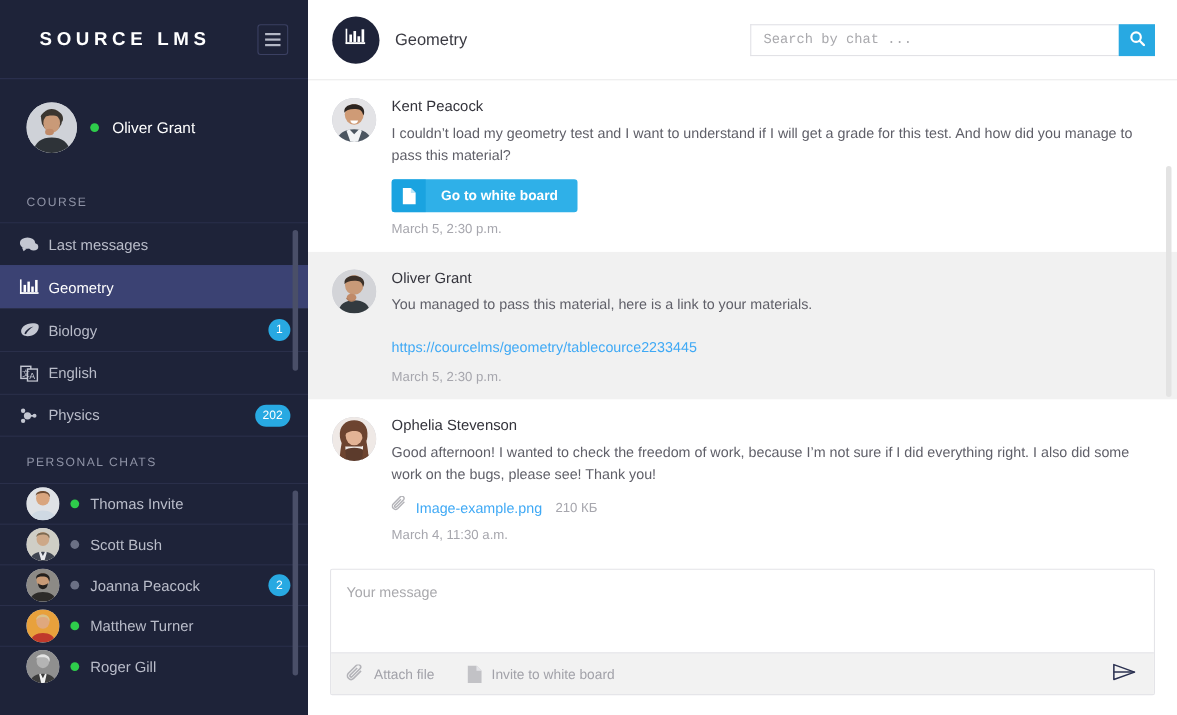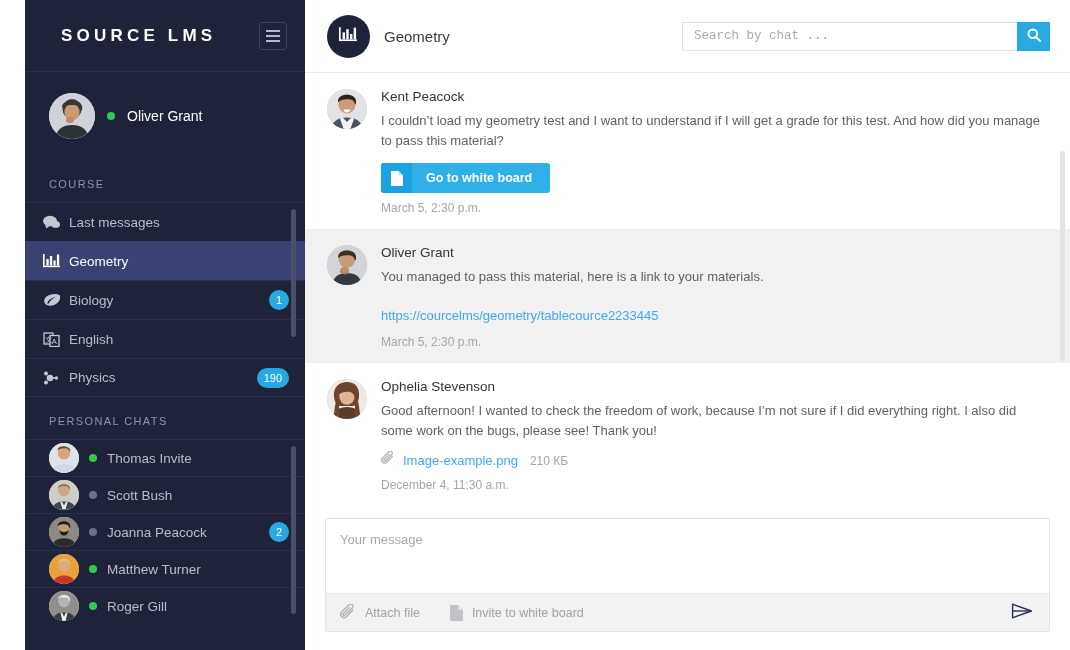--- a/index.html
+++ b/index.html
@@ -2,21 +2,21 @@
 <html><head>
 <meta charset="utf-8">
 <style>
   * { box-sizing: border-box; margin: 0; padding: 0; }
   html, body {
     width: 1070px; height: 650px;
     font-family: "Liberation Sans", sans-serif;
     background: #ffffff;
     overflow: hidden;
   }
-  .app { display: flex; width: 1070px; height: 650px; padding-left: 25px; }
+  .app { display: flex; width: 1070px; height: 650px; }
 
   
   .sidebar {
     width: 280px; height: 650px;
     background: #1e2339;
     flex: 0 0 280px;
     display: flex; flex-direction: column;
     position: relative;
   }
   .brand-bar {
@@ -355,21 +355,21 @@
           <span class="nav-icon">
             <svg width="18" height="16" viewBox="0 0 18 16" fill="#c4c7d2">
               <circle cx="7" cy="8" r="3.3"></circle>
               <circle cx="3" cy="3.4" r="2"></circle>
               <circle cx="3" cy="12.6" r="2"></circle>
               <circle cx="13.4" cy="8" r="1.8"></circle>
               <rect x="9.6" y="7.2" width="3.4" height="1.6"></rect>
             </svg>
           </span>
           <span class="nav-label">Physics</span>
-          <span class="badge">190</span>
+          <span class="badge">202</span>
         </li>
 
       </ul>
       <div class="sb-track courses"></div>
     </div>
 
     <div class="section-head">PERSONAL CHATS</div>
 
     <div class="nav-wrap">
       <ul class="nav-list">
@@ -543,21 +543,21 @@
           <div class="msg-text">Good afternoon! I wanted to check the freedom of work, because I’m not sure if I did everything right. I also did some work on the bugs, please see! Thank you!</div>
           <div class="attach-row">
             <span>
               <svg width="14" height="15" viewBox="0 0 14 15" fill="none" stroke="#b3b3b8" stroke-width="1.3">
                 <path d="M11.6 5.2L5.6 11.2a2.9 2.9 0 01-4.1-4.1l6.6-6.6a2 2 0 012.8 2.8L4.3 9.9a1 1 0 01-1.4-1.4l5.6-5.6"></path>
               </svg>
             </span>
             <a class="attach-name" href="#">Image-example.png</a>
             <span class="attach-size">210 КБ</span>
           </div>
-          <div class="msg-time">December 4, 11:30 a.m.</div>
+          <div class="msg-time">March 4, 11:30 a.m.</div>
         </div>
       </article>
 
       <div class="main-sb-track"></div>
     </div>
 
     <div class="composer">
       <textarea class="composer-input" placeholder="Your message" style=""></textarea>
       <div class="composer-bar">
         <div class="cb-action">

